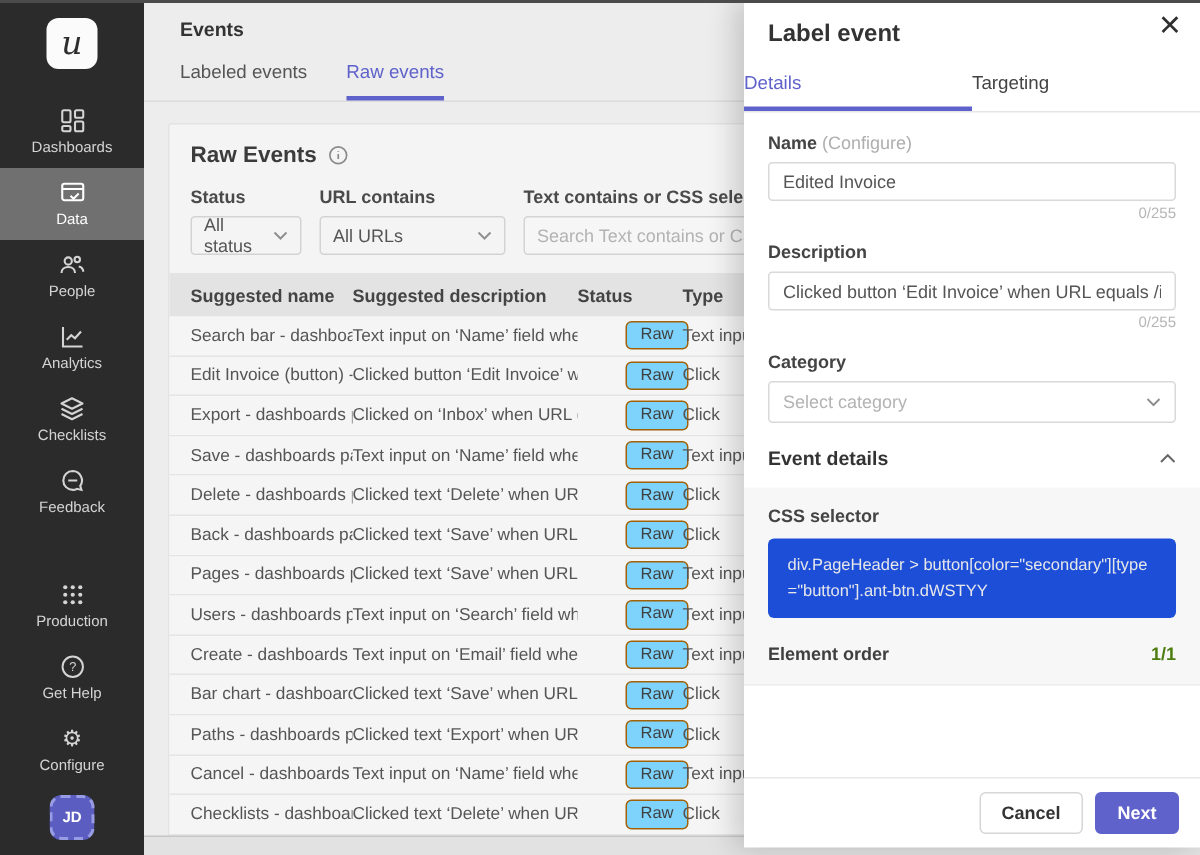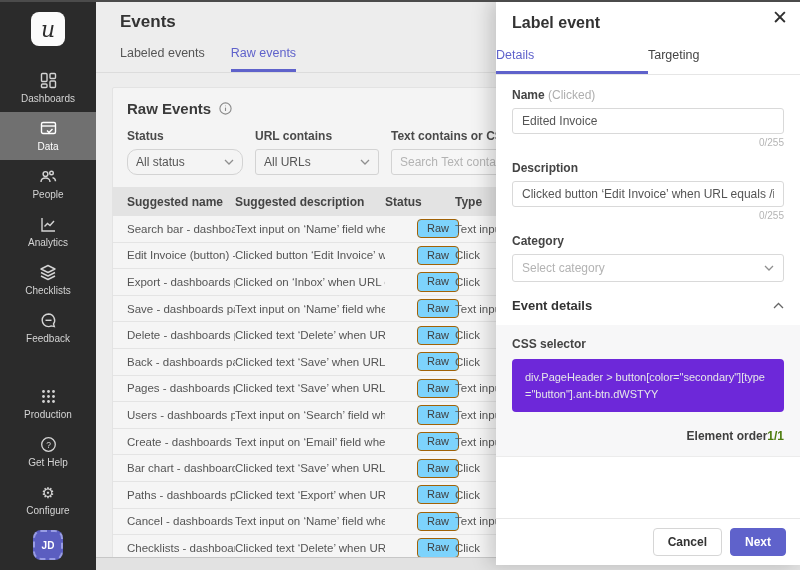--- a/index.html
+++ b/index.html
@@ -14,35 +14,35 @@
   .nav-item { width:100%; padding:7px 0 8px; display:flex; flex-direction:column; align-items:center; gap:4px; color:#d4d4d4; font-size:10px; cursor:pointer; }
   .nav-item .nicon { height:18px; display:flex; align-items:center; justify-content:center; color:#d4d4d4; }
   .nav-item.active { background:#707070; color:#ffffff; }
   .nav-item.active .nicon { color:#ffffff; }
   .side-spacer { flex:1; }
   .avatar { width:30px; height:30px; margin:6px 0 10px; background:#5b5ec0; border:2px dashed #989ce4; border-radius:8px; color:#fff; font-size:10px; font-weight:bold; display:flex; align-items:center; justify-content:center; cursor:pointer; }
 
   
   .main { position:absolute; left:96px; top:0; width:704px; height:557px; background:#ededed; overflow:hidden; }
   .main-header { padding:12px 0 0 24px; border-bottom:1px solid #dcdcdc; }
-  .page-title { font-size:17px; font-weight:bold; color:#333; }
+  .page-title { font-size:13px; font-weight:bold; color:#333; }
   .tabs { display:flex; gap:26px; margin-top:14px; }
   .tab { font-size:12.5px; color:#555; padding-bottom:9px; border-bottom:3px solid transparent; cursor:pointer; }
   .tab.active { color:var(--accent); border-bottom-color:var(--accent); }
 
   .card { margin:14px 0 0 16px; width:700px; background:#f4f4f4; border:1px solid #e3e3e3; border-radius:2px; }
   .card-title-row { display:flex; align-items:center; gap:8px; padding:12px 0 10px 14px; }
   .card-title { font-size:15px; font-weight:bold; color:#3b3b3b; }
   .info { color:#8a8a8a; display:flex; cursor:pointer; }
 
   .filters { display:flex; gap:12px; padding:2px 14px 12px; }
   .filter { display:flex; flex-direction:column; gap:6px; }
   .filter-label { font-size:12px; font-weight:bold; color:#4a4a4a; }
   .select, .search { height:26px; background:#f4f4f4; border:1px solid #d3d3d3; border-radius:3px; display:flex; align-items:center; justify-content:space-between; padding:0 8px; font-size:12px; color:#555; cursor:pointer; }
-  .f-status .select { width:116px;border-radius:10px; }
+  .f-status .select { width:74px; }
   .f-url .select { width:124px; }
   .f-text .search { width:210px; background:#f6f6f6; }
   .search input { border:none; outline:none; background:transparent; font-size:12px; color:#555; width:100%; font-family:"Liberation Sans",sans-serif; }
   .search input::placeholder { color:#b3b3b3; }
   .chev { color:#8f8f8f; display:flex; }
 
   .thead { display:grid; grid-template-columns:108px 150px 70px 1fr; gap:0; background:#e3e3e3; padding:0 0 0 14px; height:29px; align-items:center; font-size:12px; font-weight:bold; color:#444; }
   .rows  { }
   .trow { display:grid; grid-template-columns:108px 150px 70px 1fr; padding-left:14px; height:26.6px; align-items:center; font-size:11.5px; color:#555; border-bottom:1px solid #e4e4e4; cursor:pointer; background:#f5f5f5; }
   .badge { display:inline-block; font-size:11px; color:#3f3f3f; background:#7dd3fc; border:1px solid #a16207; border-radius:4px; padding:2px 9px; line-height:1.2; cursor:pointer;margin-left:32px; }
@@ -61,22 +61,22 @@
   .fld { padding:0 16px; }
   .fld-label { font-size:12px; font-weight:bold; color:#444; margin:13px 0 6px; }
   .fld-label .req { font-weight:normal; color:#aeaeae; }
   .tinput { width:100%; height:26px; border:1px solid #d9d9d9; border-radius:3px; background:#fff; font-size:12px; color:#555; padding:0 9px; outline:none; font-family:"Liberation Sans",sans-serif; }
   .counter { text-align:right; font-size:10px; color:#b5b5b5; margin-top:3px; }
   .cat-select { height:28px; border:1px solid #d9d9d9; border-radius:3px; display:flex; align-items:center; justify-content:space-between; padding:0 9px; font-size:12px; color:#b3b3b3; cursor:pointer; }
   .ev-head { display:flex; align-items:center; justify-content:space-between; padding:16px 16px 12px; cursor:pointer; }
   .ev-title { font-size:13px; font-weight:bold; color:#333; }
   .ev-body { background:#f7f7f8; border-bottom:1px solid #ececec; padding:12px 16px 0; }
   .css-label { font-size:12px; font-weight:bold; color:#444; margin-bottom:8px; }
-  .css-box { background:#6d28d9; color:#e6e7e9; border-radius:4px; font-size:11px; line-height:1.5; padding:10px 13px; word-break:break-all; }
-  .order-row { display:flex; align-items:center; justify-content:flex-end; padding:13px 0 13px; margin-top:4px; font-size:12px; color:#3f3f3f; font-weight:bold; }
+  .css-box { background:#1d4ed8; color:#e6e7e9; border-radius:4px; font-size:11px; line-height:1.5; padding:10px 13px; word-break:break-all; }
+  .order-row { display:flex; align-items:center; justify-content:space-between; padding:13px 0 13px; margin-top:4px; font-size:12px; color:#3f3f3f; font-weight:bold; }
   .order-val { font-weight:bold; color:#4d7c0f; }
   .panel-footer { border-top:1px solid #e8e8e8; padding:9px 14px; display:flex; justify-content:flex-end; gap:8px; }
   .btn { font-size:12px; border-radius:4px; padding:6px 14px; cursor:pointer; font-family:"Liberation Sans",sans-serif; }
   .btn-cancel { background:#fff; border:1px solid #d6d6d6; color:#333; font-weight:bold; }
   .btn-next { background:var(--accent); border:1px solid var(--accent); color:#fff; font-weight:bold; }
 
   svg { display:block; }
 </style>
 </head>
 <body>
@@ -354,21 +354,21 @@
     <div class="panel-title">Label event</div>
     <div class="panel-tabs">
       <div class="ptab active">Details</div>
       <div class="ptab">Targeting</div>
     </div>
 
     <div class="panel-body">
       <div class="fld">
         <div class="fld-label">
           <span>Name</span>
-          <span class="req">(Clicked)</span>
+          <span class="req">(Configure)</span>
         </div>
         <input class="tinput" value="Edited Invoice" style="">
         <div class="counter">0/255</div>
       </div>
 
       <div class="fld">
         <div class="fld-label">Description</div>
         <input class="tinput" value="Clicked button ‘Edit Invoice’ when URL equals /invoice/*" style="">
         <div class="counter">0/255</div>
       </div>

